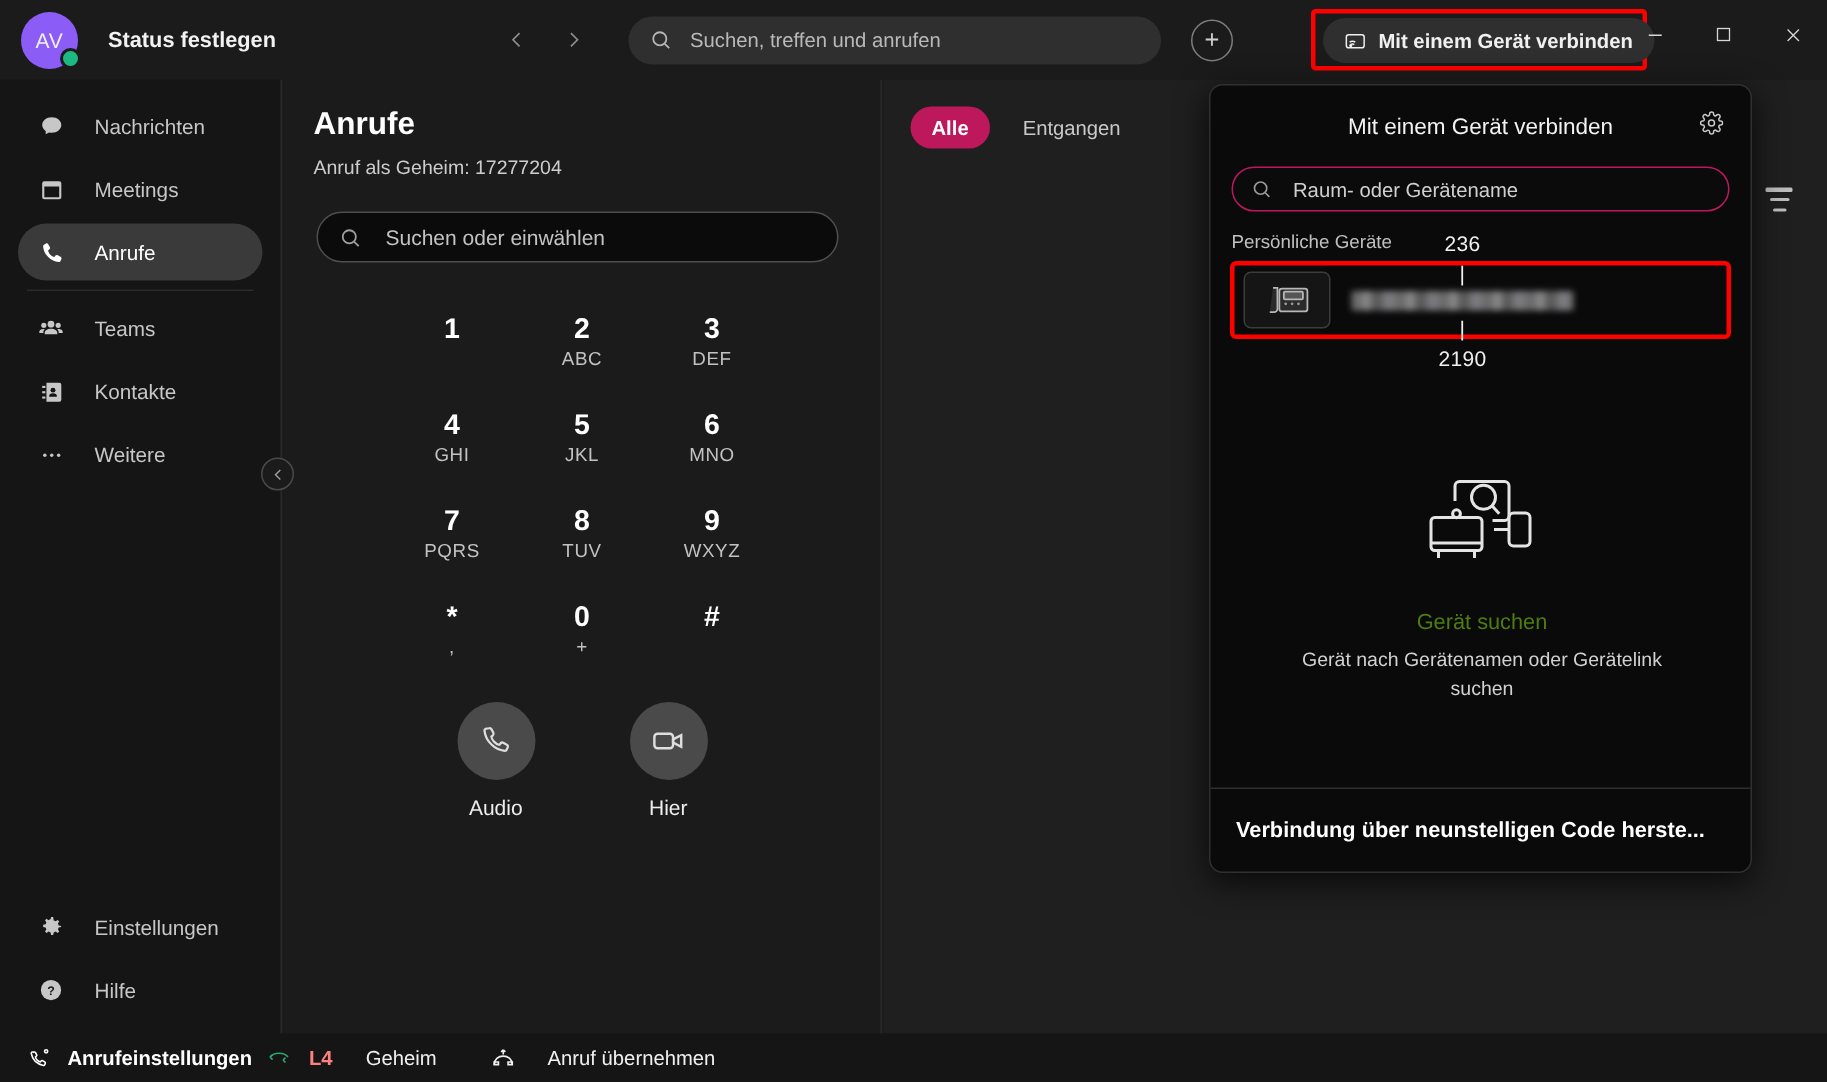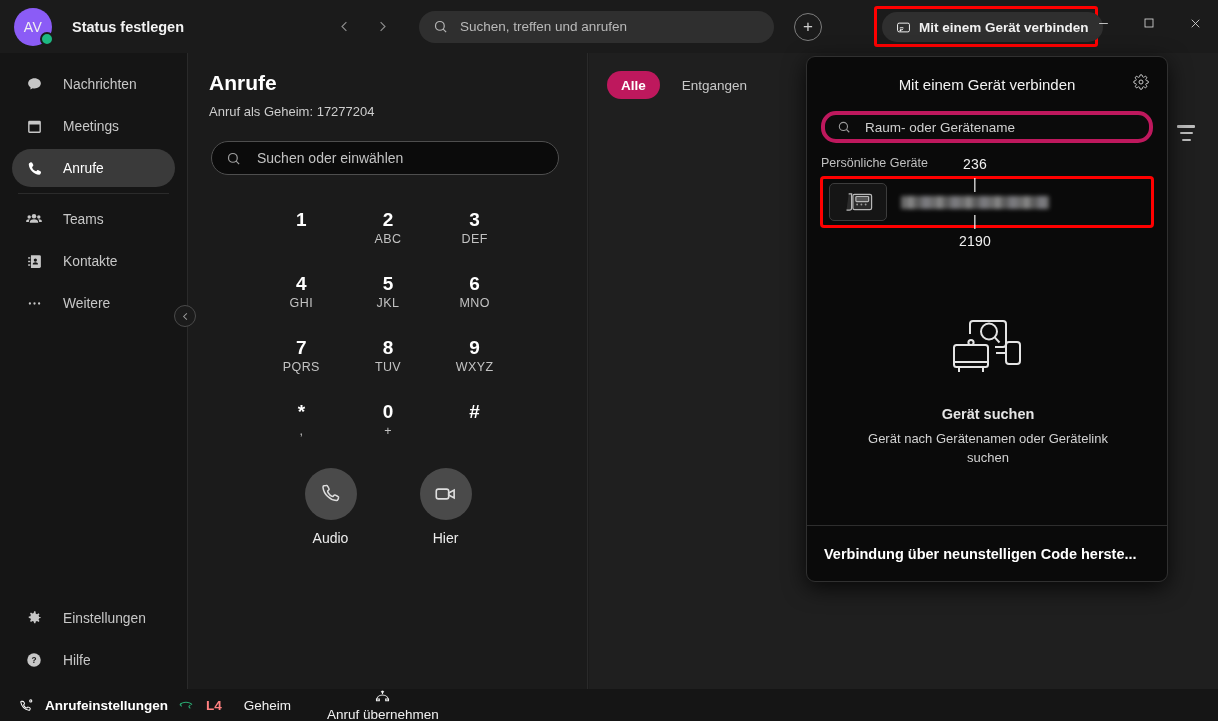--- a/index.html
+++ b/index.html
@@ -177,21 +177,21 @@
     overflow: hidden;
   }
   .pop-head {
     position: relative; height: 54px;
     display: flex; align-items: center; justify-content: center;
   }
   .pop-title { font-size: 15px; color: #f2f2f2; }
   .pop-gear { position: absolute; right: 18px; top: 17px; color: #c8c8c8; }
   .pop-search {
     margin: 0 auto; width: 332px; height: 30px;
-    background: #0b0b0b; border: 4px solid #be185d; border-radius: 15px;
+    background: #0b0b0b; border: 1px solid #be185d; border-radius: 15px;
     display: flex; align-items: center; padding: 12px 12px; color: #9a9a9a;
   }
   .pop-search .ph { margin-left: 14px; font-size: 13.5px; color: #cfcfcf; }
   .pop-section { margin: 13px 0 0 14px; font-size: 12.5px; color: #c0c0c0; }
   .dev-highlight {
     margin: 6px auto 0 auto; width: 334px; height: 52px;
     border: 3px solid #ff0000; border-radius: 4px;
     display: flex; align-items: center; padding-left: 6px;
   }
   .dev-thumb {
@@ -200,38 +200,38 @@
     display: flex; align-items: center; justify-content: center;
   }
   .dev-text { margin-left: 14px; font-size: 14px; color: #f0f0f0; letter-spacing: .2px;
               display: flex; align-items: center; gap: 4px; flex-direction: column; }
   .blur-block {
     display: inline-block; width: 148px; height: 13px;
     background: repeating-linear-gradient(90deg,#7d7d7d 0 7px,#9b9b9b 7px 13px,#6a6a6a 13px 21px,#8e8e93 21px 29px);
     filter: blur(2.2px); opacity: .85; border-radius: 1px;
   }
   .finder { position: absolute; left: 0; top: 255px; width: 362px; text-align: center; }
-  .finder-title { margin-top: 14px; font-size: 14.5px; font-weight: 700; color: #e5e5e5; }
+  .finder-title { margin-top: 14px; font-size: 14.5px; font-weight: 400; color: #4d7c0f; }
   .finder-desc { margin: 7px auto 0 auto; width: 262px; font-size: 13px; color: #d2d2d2; line-height: 19px; }
   .pop-foot {
     position: absolute; left: 0; bottom: 0; width: 362px; height: 56px;
     border-top: 1px solid #2e2e2e;
     display: flex; align-items: center; padding-left: 17px;
   }
   .pop-foot span { font-size: 14.5px; color: #ffffff; font-weight: 600; }
 
   
   .statusbar {
     position: absolute; left: 0; bottom: 0; width: 1218px; height: 32px;
     background: #151515; display: flex; align-items: center;
   }
   .sb-item { display: flex; align-items: center; font-size: 13.5px; color: #f0f0f0; }
   .sb-l4 { margin-left: 206px; color: #ff8080; font-weight: 600; }
   .sb-geheim { margin-left: 22px; }
-  .sb-takeover { margin-left: 36px; gap: 3px; flex-direction: column; }
+  .sb-takeover { margin-left: 36px; gap: 21px; }
   .sb-callsettings {
     position: absolute; left: 18px; display: flex; align-items: center; gap: 10px;
     font-size: 13.5px; color: #ffffff; font-weight: 600;
   }
   .green-ico { color: #2aa871; }
 </style>
 </head>
 <body>
 
 <div id="app">

